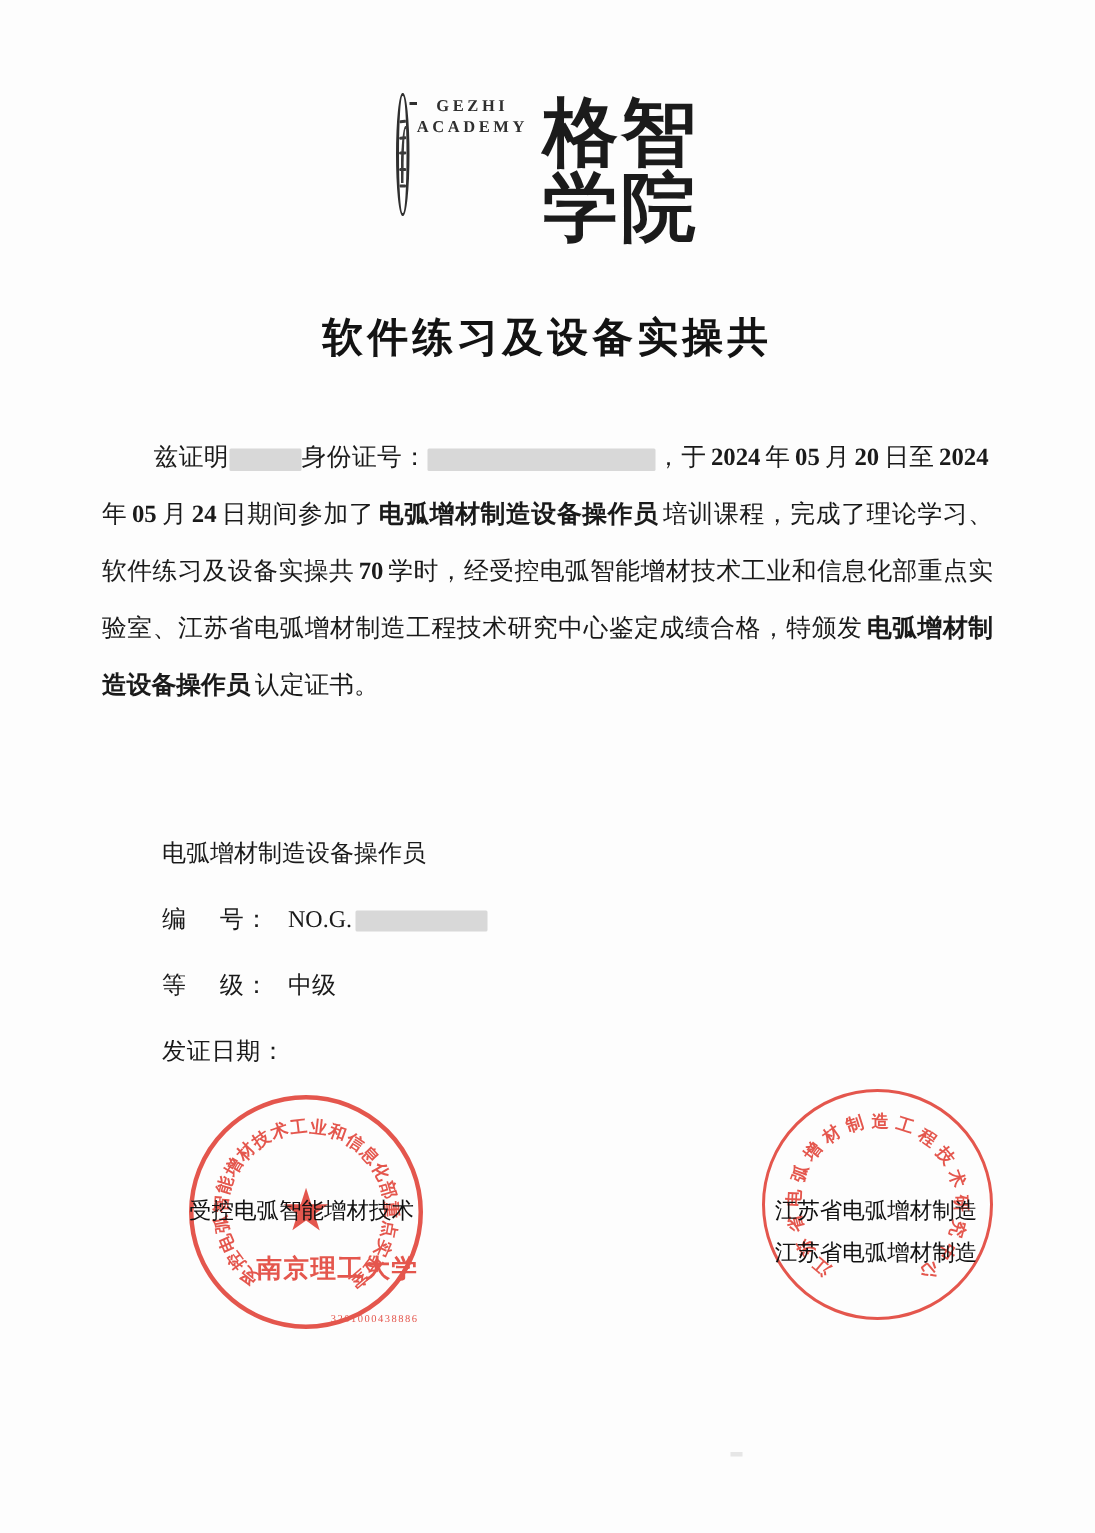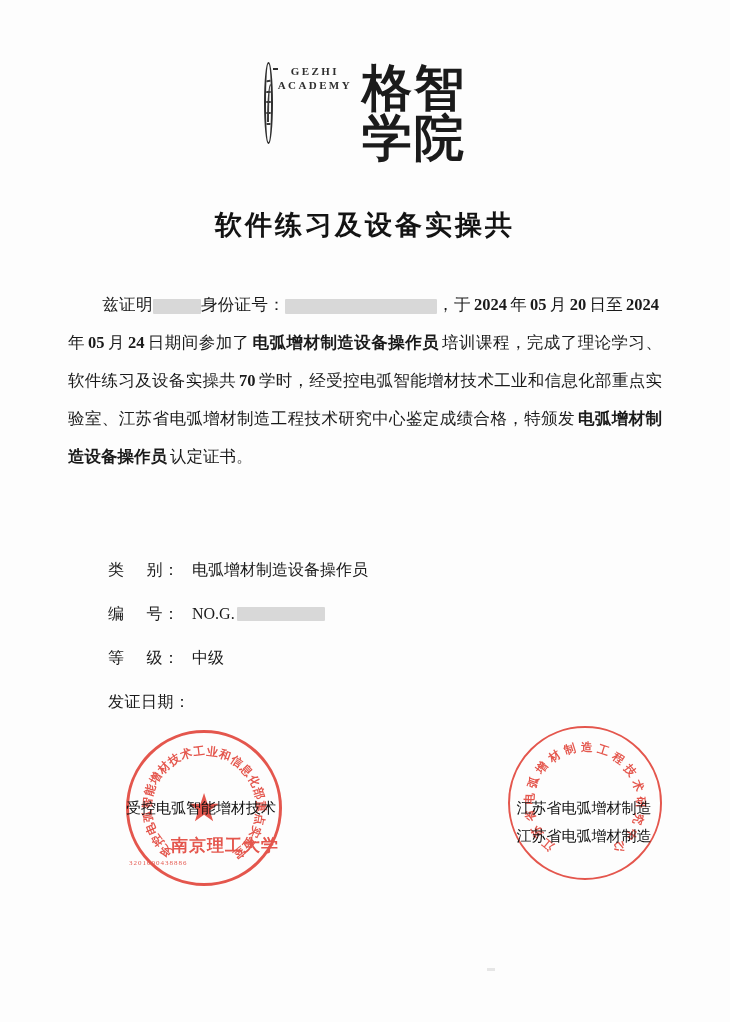--- a/index.html
+++ b/index.html
@@ -218,22 +218,22 @@
     bottom: 26px;
     text-align: right;
     font-size: 17px;
     color: #e03a2f;
     font-weight: bold;
     letter-spacing: 1px;
   }
   .seal-bottom2 {
     position: absolute;
     width: 100%;
-    bottom: 16px;
-    text-align: left;
+    bottom: 0;
+    text-align: right;
     font-size: 7px;
     color: #e03a2f;
     letter-spacing: 1px;
     margin-top: 26px;
   }
 
   
   .seal-caption {
     position: absolute;
     font-size: 15px;
@@ -285,21 +285,20 @@
   </div>
 
   <div class="title-cn">软件练习及设备实操共</div>
 
   <div class="body-text">
     <span class="indent"></span><span>兹证明</span><span class="redact name"></span><span>身份证号：</span><span class="redact idcard"></span><span>，于</span><span class="u">2024</span><span>年</span><span class="u">05</span><span>月</span><span class="u">20</span><span>日至</span><span class="u">2024</span><span>年</span><span class="u">05</span><span>月</span><span class="u">24</span><span>日期间参加了</span><span class="u">电弧增材制造设备操作员</span><span>培训课程，完成了理论学习、软件练习及设备实操共</span><span class="u">70</span><span>学时，经受控电弧智能增材技术工业和信息化部重点实验室、江苏省电弧增材制造工程技术研究中心鉴定成绩合格，特颁发</span><span class="u">电弧增材制造设备操作员</span><span>认定证书。</span>
   </div>
 
   <div class="fields">
     <div class="field-row">
-      <span class="field-label"><span>类</span><span class="sp"></span><span>别：</span></span>
       <span class="field-value">电弧增材制造设备操作员</span>
     </div>
     <div class="field-row">
       <span class="field-label"><span>编</span><span class="sp"></span><span>号：</span></span>
       <span class="field-value">NO.G.</span>
         <span class="redact serial"></span>
     </div>
     <div class="field-row">
       <span class="field-label"><span>等</span><span class="sp"></span><span>级：</span></span>
       <span class="field-value">中级</span>

